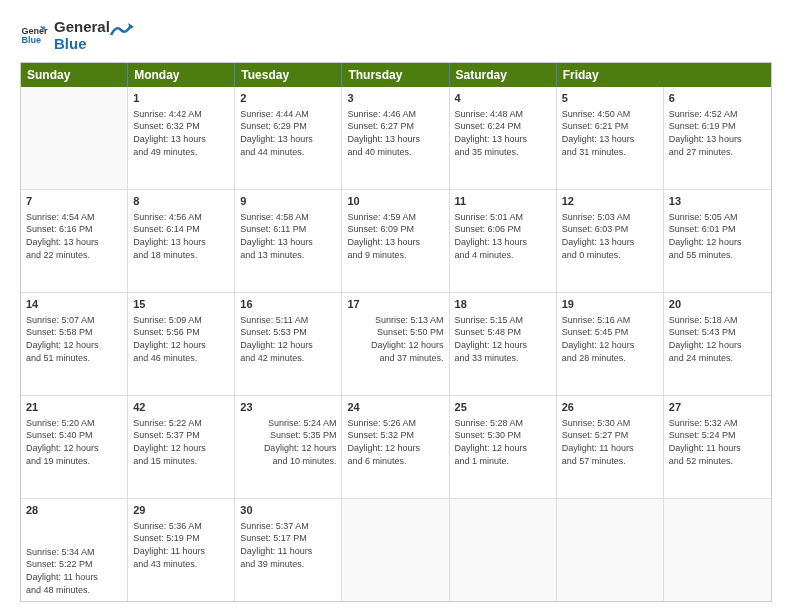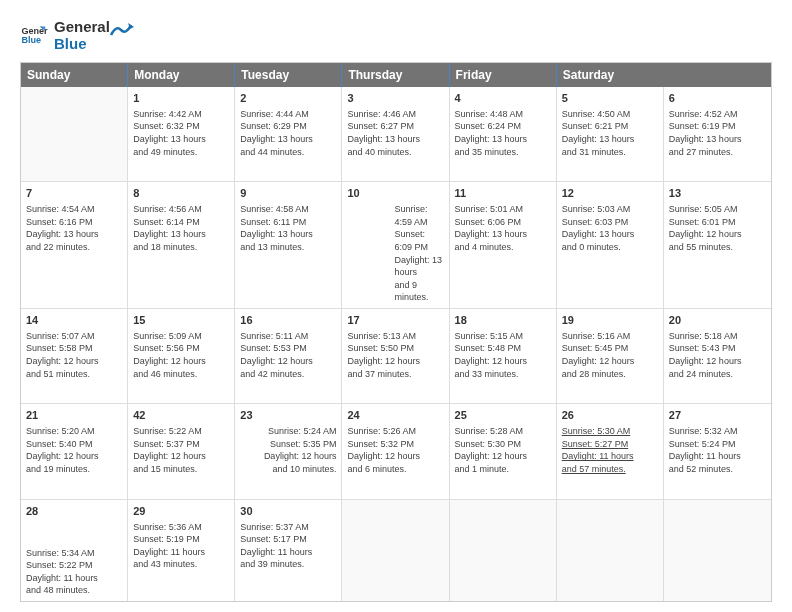--- a/index.html
+++ b/index.html
@@ -48,21 +48,21 @@
     }
     .calendar {
       flex: 1;
       display: flex;
       flex-direction: column;
       border: 1px solid #ccc;
     }
     .cal-header {
       display: grid;
       grid-template-columns: repeat(7, 1fr);
-      background: #737373;
+      background: #4d7c0f;
     }
     .cal-header-cell {
       color: #fff;
       font-weight: bold;
       font-size: 12px;
       padding: 5px 6px;
       border-right: 1px solid #4a84c4;
     }
     .cal-header-cell:last-child { border-right: none; }
     .cal-body {
@@ -126,22 +126,22 @@
       <h2></h2>
     </div>
   </div>
 
   <div class="calendar">
     <div class="cal-header">
     <div class="cal-header-cell">Sunday</div>
         <div class="cal-header-cell">Monday</div>
         <div class="cal-header-cell">Tuesday</div>
         <div class="cal-header-cell">Thursday</div>
+        <div class="cal-header-cell">Saturday</div>
         <div class="cal-header-cell">Friday</div>
-        <div class="cal-header-cell">Saturday</div>
       </div>
     <div class="cal-body">
     <div class="cal-row">
           <div class="cal-cell empty"></div>
           <div class="cal-cell">
             <span class="day-num">1</span>
             <div class="cell-detail" style="white-space: pre-line;">Sunrise: 4:42 AM
 Sunset: 6:32 PM
 Daylight: 13 hours
 and 49 minutes.</div>
@@ -199,21 +199,21 @@
           </div>
           <div class="cal-cell">
             <span class="day-num">9</span>
             <div class="cell-detail" style="white-space: pre-line;">Sunrise: 4:58 AM
 Sunset: 6:11 PM
 Daylight: 13 hours
 and 13 minutes.</div>
           </div>
           <div class="cal-cell">
             <span class="day-num">10</span>
-            <div class="cell-detail" style="white-space: pre-line; margin-left: 47px;">Sunrise: 4:59 AM
+            <div class="cell-detail" style="white-space: pre-line;">Sunrise: 4:59 AM
 Sunset: 6:09 PM
 Daylight: 13 hours
 and 9 minutes.</div>
           </div>
           <div class="cal-cell">
             <span class="day-num">11</span>
             <div class="cell-detail" style="white-space: pre-line;">Sunrise: 5:01 AM
 Sunset: 6:06 PM
 Daylight: 13 hours
 and 4 minutes.</div>
@@ -250,21 +250,21 @@
           </div>
           <div class="cal-cell">
             <span class="day-num">16</span>
             <div class="cell-detail" style="white-space: pre-line;">Sunrise: 5:11 AM
 Sunset: 5:53 PM
 Daylight: 12 hours
 and 42 minutes.</div>
           </div>
           <div class="cal-cell">
             <span class="day-num">17</span>
-            <div class="cell-detail" style="white-space: pre-line;">Sunrise: 5:13 AM
+            <div class="cell-detail" style="white-space: pre-line; text-align: right;">Sunrise: 5:13 AM
 Sunset: 5:50 PM
 Daylight: 12 hours
 and 37 minutes.</div>
           </div>
           <div class="cal-cell">
             <span class="day-num">18</span>
             <div class="cell-detail" style="white-space: pre-line;">Sunrise: 5:15 AM
 Sunset: 5:48 PM
 Daylight: 12 hours
 and 33 minutes.</div>
@@ -315,21 +315,21 @@
           </div>
           <div class="cal-cell">
             <span class="day-num">25</span>
             <div class="cell-detail" style="white-space: pre-line;">Sunrise: 5:28 AM
 Sunset: 5:30 PM
 Daylight: 12 hours
 and 1 minute.</div>
           </div>
           <div class="cal-cell">
             <span class="day-num">26</span>
-            <div class="cell-detail" style="white-space: pre-line; text-decoration: underline;">Sunrise: 5:30 AM
+            <div class="cell-detail" style="white-space: pre-line;">Sunrise: 5:30 AM
 Sunset: 5:27 PM
 Daylight: 11 hours
 and 57 minutes.</div>
           </div>
           <div class="cal-cell">
             <span class="day-num">27</span>
             <div class="cell-detail" style="white-space: pre-line;">Sunrise: 5:32 AM
 Sunset: 5:24 PM
 Daylight: 11 hours
 and 52 minutes.</div>

